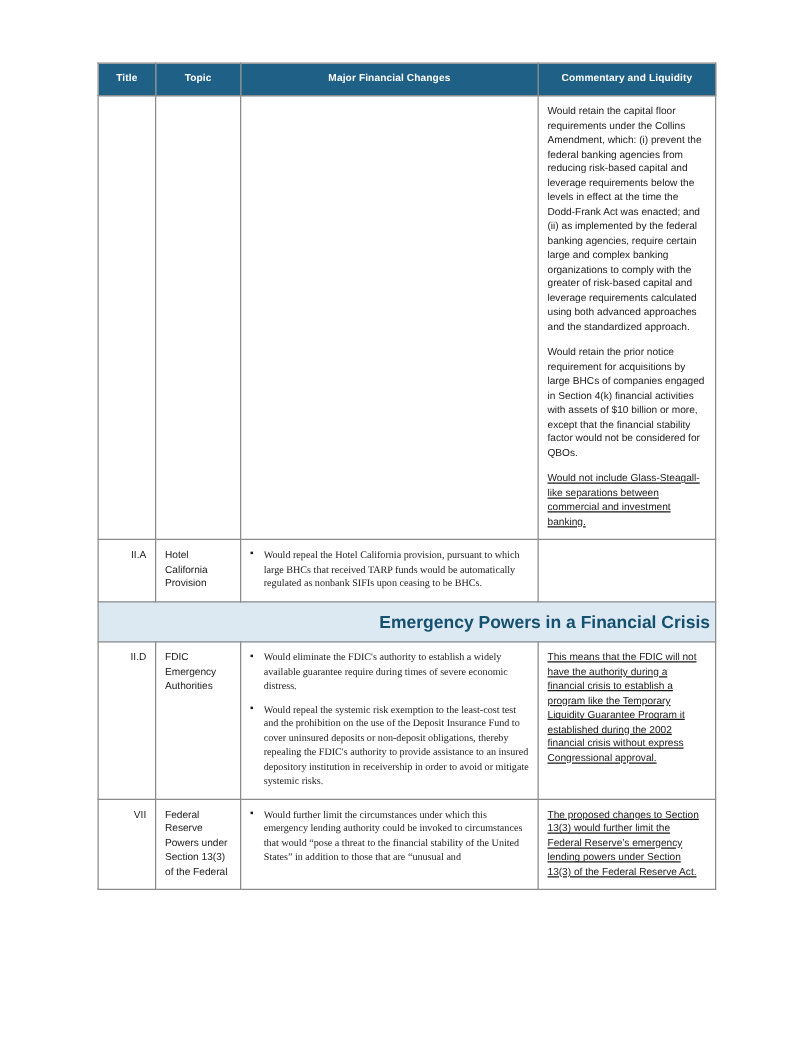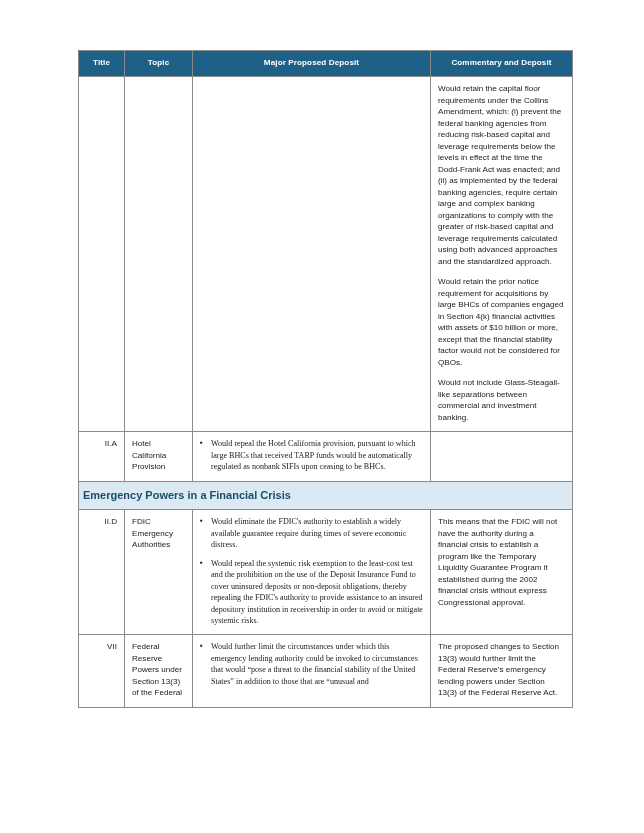--- a/index.html
+++ b/index.html
@@ -76,27 +76,27 @@
     content: "\25AA";
     position: absolute;
     left: 0;
     top: -1px;
     color: #1a1a1a;
     font-size: 8px;
   }
   .para {
     margin: 0 0 9px 0;
   }
-  .para:last-child { margin-bottom: 0; }
+  .para:last-child { margin-bottom: 0; text-decoration: underline; }
 
   tr.section-row td {
     background: #DCE9F2;
-    text-align: left;
+    text-align: right;
     font-weight: bold;
-    font-size: 11px;
+    font-size: 14px;
     color: #14506f;
     padding: 6px 4px;
     vertical-align: middle;
   }
   .empty-cell { }
 </style>
 </head>
 <body>
 
 <div class="page">
@@ -104,22 +104,22 @@
     <colgroup>
       <col class="c-title">
       <col class="c-topic">
       <col class="c-changes">
       <col class="c-comment">
     </colgroup>
     <thead>
       <tr>
         <th>Title</th>
         <th>Topic</th>
-        <th>Major Proposed Deposit</th>
-        <th>Commentary and Deposit</th>
+        <th>Major Financial Changes</th>
+        <th>Commentary and Liquidity</th>
       </tr>
     </thead>
     <tbody id="table-body">
         <tr>
           <td class="cell-title"></td>
           <td class="cell-topic"></td>
           <td class="cell-changes empty-cell"></td>
           <td class="cell-comment">
             <div class="para">Would retain the capital floor requirements under the Collins Amendment, which: (i) prevent the federal banking agencies from reducing risk-based capital and leverage requirements below the levels in effect at the time the Dodd-Frank Act was enacted; and (ii) as implemented by the federal banking agencies, require certain large and complex banking organizations to comply with the greater of risk-based capital and leverage requirements calculated using both advanced approaches and the standardized approach.</div>
             <div class="para">Would retain the prior notice requirement for acquisitions by large BHCs of companies engaged in Section 4(k) financial activities with assets of $10 billion or more, except that the financial stability factor would not be considered for QBOs.</div>

